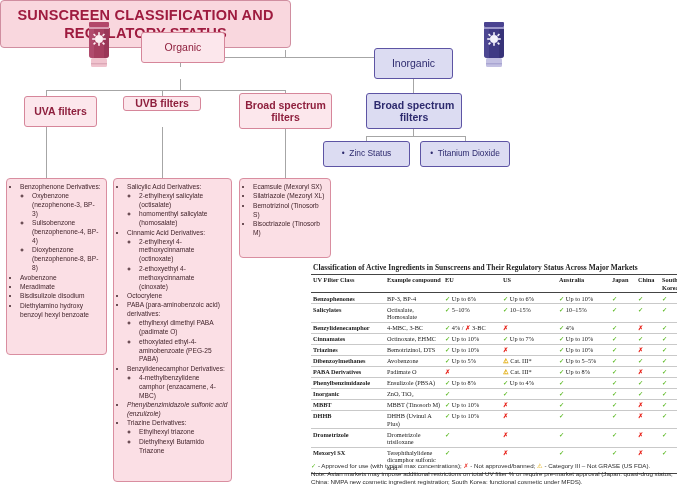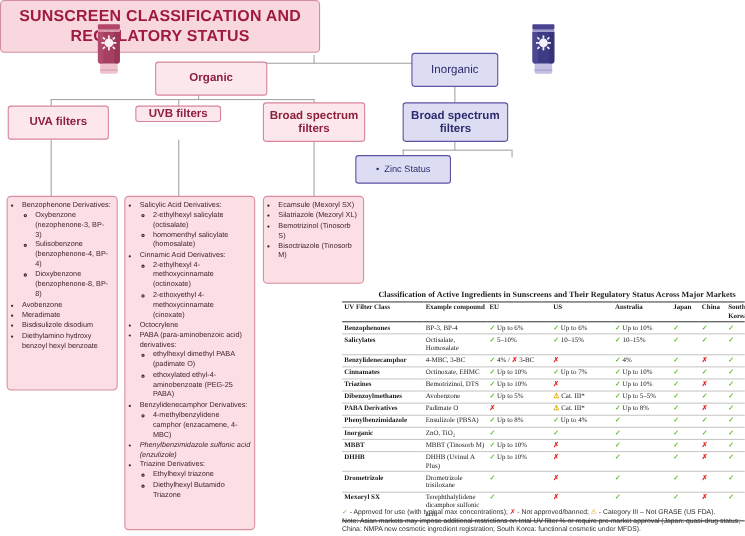--- a/index.html
+++ b/index.html
@@ -21,24 +21,24 @@
   .node span{display:block;}
   .pinklite{background:#fce7ec;border:1.1px solid #d6869a;color:#8e1f3d;}
   .blue{background:#dcdcf2;border:1.1px solid #5d54a4;color:#2d2a6e;}
 
   .title-box{left:141px;top:4px;width:289px;height:46px;
              background:#f9d7de;border:1.2px solid #d08ea0;border-radius:4px;
              display:flex;align-items:center;justify-content:center;}
   .title-box span{font-size:14.5px;font-weight:bold;color:#9e1b3f;
                   letter-spacing:.2px;line-height:1.25;text-align:center;}
 
-  .n-organic{left:141px;top:56px;width:102px;height:31px;font-size:10.5px;font-weight:bold;}
+  .n-organic{left:141px;top:32px;width:84px;height:31px;font-size:10.5px;}
   .n-inorganic{left:374px;top:48px;width:79px;height:31px;font-size:10.5px;}
 
-  .n-uva{left:7px;top:96px;width:92px;height:31px;font-size:10.5px;font-weight:bold;}
+  .n-uva{left:24px;top:96px;width:73px;height:31px;font-size:10.5px;font-weight:bold;}
   .n-uvb{left:123px;top:96px;width:78px;height:15px;font-size:10.5px;font-weight:bold;}
   .n-broad-o{left:239px;top:93px;width:93px;height:36px;font-size:10.5px;font-weight:bold;}
   .n-broad-i{left:366px;top:93px;width:96px;height:36px;font-size:10.5px;font-weight:bold;}
 
   .n-zno{left:323px;top:141px;width:87px;height:26px;font-size:8.4px;}
   .n-tio{left:420px;top:141px;width:90px;height:26px;font-size:8.4px;}
   .n-zno span:before,.n-tio span:before{content:"\2022\00a0\00a0";}
 
   
   .panel{position:absolute;box-sizing:border-box;background:#fbdfe5;
@@ -53,21 +53,21 @@
   .p-broad{left:239px;top:178px;width:92px;height:80px;padding:4px 0 0 0;}
   .it{font-style:italic;}
 
   
   .tube{position:absolute;}
 
   
   .tbl-wrap{position:absolute;left:311px;top:263px;width:363px;}
   .tbl-cap{font-family:"Liberation Serif","DejaVu Serif",serif;
            font-size:7.4px;font-weight:bold;color:#1b1b1b;
-           padding:0 0 2px 2px;letter-spacing:.05px;margin-left:31px;}
+           padding:0 0 2px 2px;letter-spacing:.05px;}
   table{border-collapse:collapse;width:363px;
         font-family:"Liberation Serif","DejaVu Serif",serif;
         font-size:6.3px;color:#1b1b1b;table-layout:fixed;}
   thead th{font-weight:bold;text-align:left;vertical-align:top;
            padding:1.2px 2px;border-top:0.9px solid #444;
            border-bottom:0.9px solid #444;line-height:1.18;}
   tbody td{vertical-align:top;padding:1.3px 2px;line-height:1.18;
            border-bottom:0.5px solid #c9c9c9;}
   tbody td.cls{font-weight:bold;}
   tbody tr:last-child td{border-bottom:0.9px solid #444;}
@@ -169,20 +169,23 @@
   </div>
   <div class="node pinklite n-broad-o">
     <span>Broad spectrum filters</span>
   </div>
   <div class="node blue n-broad-i">
     <span>Broad spectrum filters</span>
   </div>
 
   <div class="node blue n-zno">
     <span>Zinc Status</span>
+  </div>
+  <div class="node blue n-tio">
+    <span>Titanium Dioxide</span>
   </div>
 
   <div class="panel p-uva">
     <ul>
         <li><span>Benzophenone Derivatives:</span><ul>
             <li>Oxybenzone (nezophenone-3, BP-3)</li>
             <li>Sulisobenzone (benzophenone-4, BP-4)</li>
             <li>Dioxybenzone (benzophenone-8, BP-8)</li>
           </ul></li>
         <li><span>Avobenzone</span></li>

